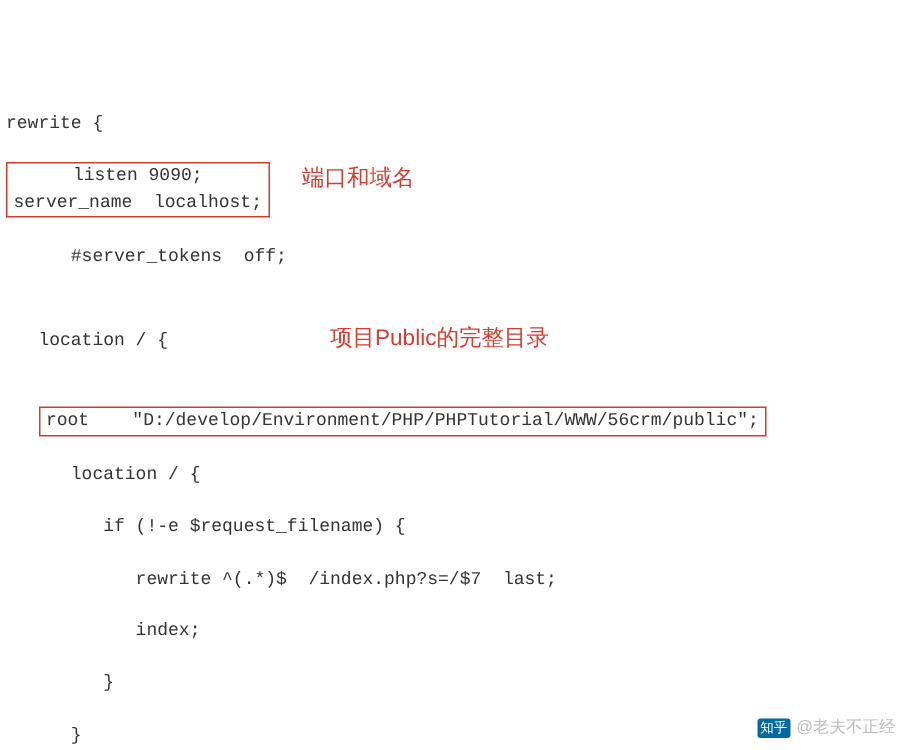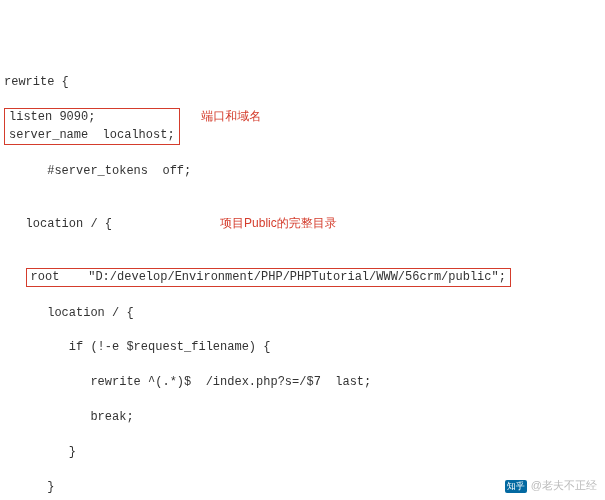--- a/index.html
+++ b/index.html
@@ -13,25 +13,26 @@
     white-space: pre;
     width: 605px;
     box-sizing: border-box;
   }
   .line { display: block; }
   .box {
     display: inline-block;
     border: 1.5px solid #d43c2c;
     padding: 0 4px;
     vertical-align: top;
+    text-align: center;
   }
   .ann {
     color: #d43c2c;
     font-family: "SimSun", "Microsoft YaHei", sans-serif;
-    font-size: 12px;
+    font-size: 15px;
     white-space: normal;
     display: inline;
   }
   .watermark {
     position: fixed;
     right: 8px;
     bottom: 6px;
     font-family: "Microsoft YaHei", sans-serif;
     font-size: 11px;
     color: #bbb;
@@ -56,21 +57,21 @@
 <span class="line"><span class="box"><span>listen 9090;</span>
 <span>server_name  localhost;</span></span>   <span class="ann">端口和域名</span></span>
 <span class="line">      #server_tokens  off;</span>
 <span class="line"></span>
 <span class="line"><span>   location / {</span>               <span class="ann">项目Public的完整目录</span></span>
 <span class="line"></span>
 <span class="line">   <span class="box"><span>root    "D:/develop/Environment/PHP/PHPTutorial/WWW/56crm/public";</span></span></span>
 <span class="line">      location / {</span>
 <span class="line">         if (!-e $request_filename) {</span>
 <span class="line">            rewrite ^(.*)$  /index.php?s=/$7  last;</span>
-<span class="line">            break;</span>
+<span class="line">            index;</span>
 <span class="line">         }</span>
 <span class="line">      }</span>
 <span class="line"></span>
 
 <span class="line"></span>
 
 
 
 
 

